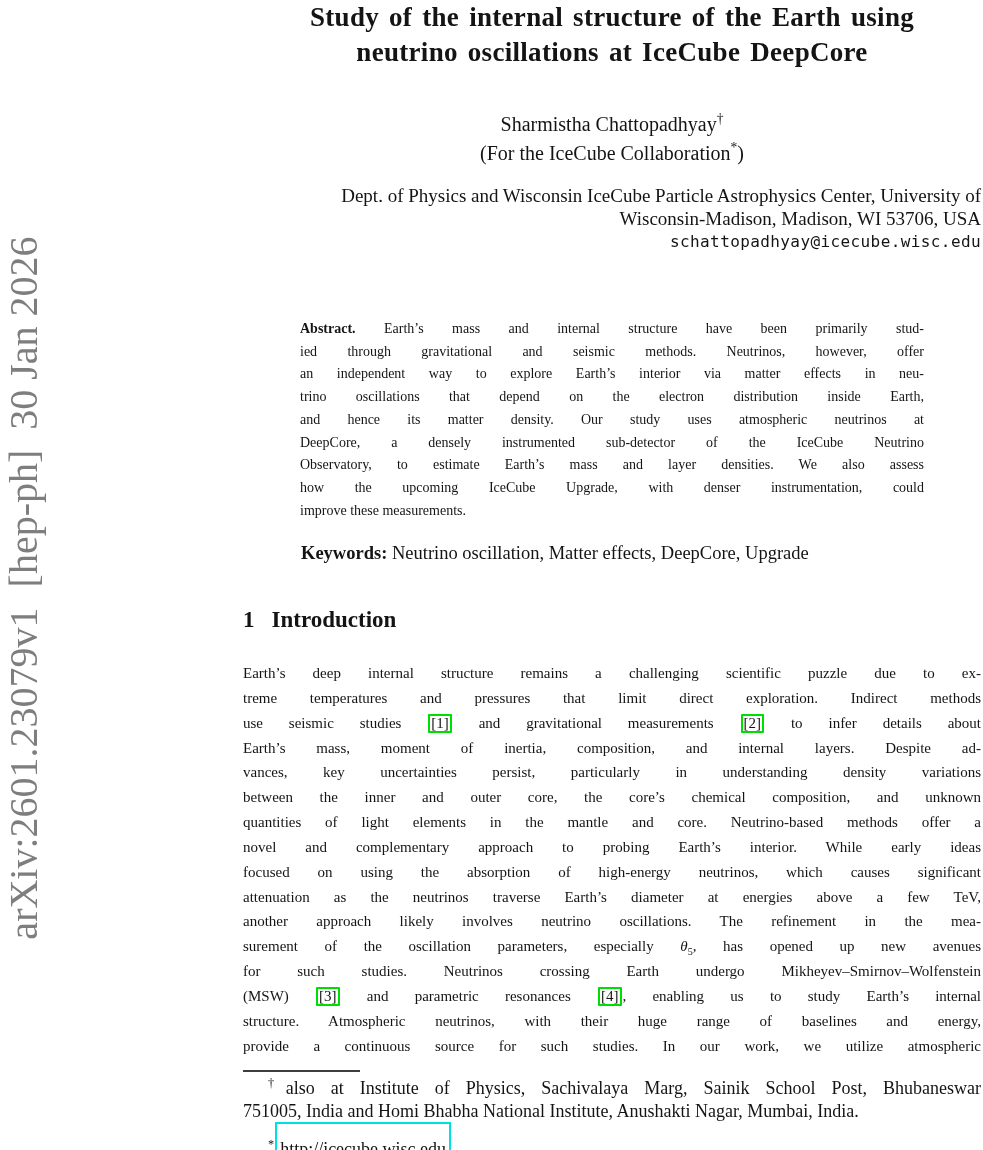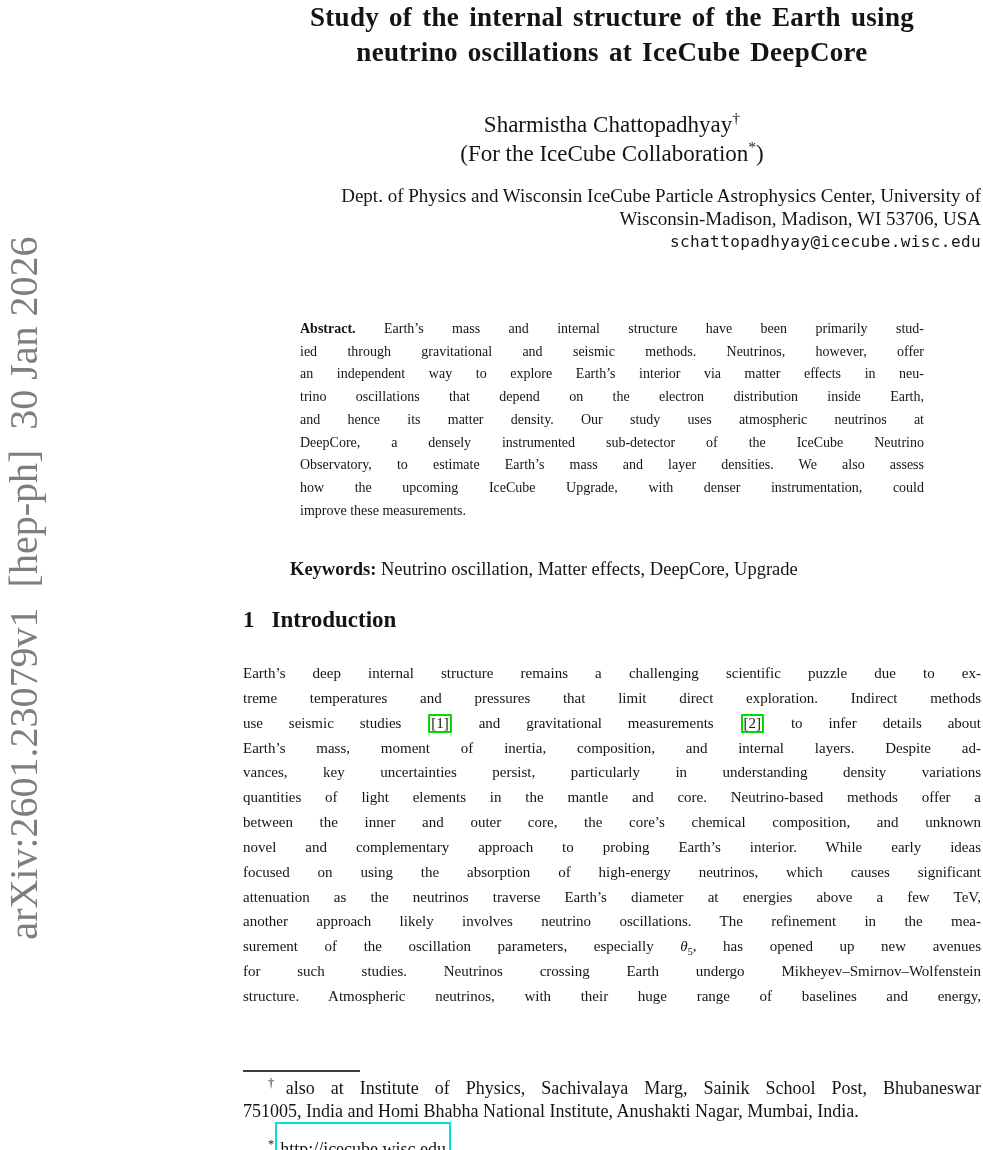--- a/index.html
+++ b/index.html
@@ -13,37 +13,37 @@
     font-size:40px;color:var(--wm,#7e7e7e);text-align:center;white-space:pre;
   }
   .main{position:absolute;left:243px;top:0;width:738px;height:1140px;}
   .title{
     position:absolute;top:0;left:0;right:0;text-align:center;
     font-weight:bold;font-size:27px;line-height:35px;
     letter-spacing:0.3px;word-spacing:3px;
   }
   .authorblock{
     position:absolute;top:110px;left:0;right:0;text-align:center;
-    font-size:23px;line-height:29px;
+    font-size:20px;line-height:29px;
   }
   .affilblock{
     position:absolute;top:184px;left:0;right:0;text-align:right;
     font-size:19px;line-height:23px;
   }
   .email{
     font-family:"DejaVu Sans Mono", monospace;font-size:16px;letter-spacing:0.4px;
   }
   sup{font-size:68%;vertical-align:super;line-height:0;}
   sub{font-size:68%;vertical-align:sub;line-height:0;}
   .abstract{
     position:absolute;top:318px;left:57px;width:624px;
     font-size:14px;line-height:22.7px;
   }
   .keywords{
-    position:absolute;top:543px;left:47px;width:624px;font-size:18.5px;margin-top:16px;
+    position:absolute;top:543px;left:58px;width:624px;font-size:18.5px;
   }
   .sechead{position:absolute;top:607px;left:0;font-size:23px;font-weight:bold;}
   .secnum{margin-right:17px;}
   .bodytext{
     position:absolute;top:661px;left:0;width:738px;
     font-size:15px;line-height:24.85px;
   }
   .tline{text-align:justify;text-align-last:justify;-moz-text-align-last:justify;}
   .tline.flush{text-align-last:left;-moz-text-align-last:left;}
   .tline.indent{text-indent:25px;}
@@ -103,29 +103,31 @@
     <div class="sechead">
       <span class="secnum">1</span><span>Introduction</span>
     </div>
 
     <div class="bodytext">
         <div class="tline">Earth’s deep internal structure remains a challenging scientific puzzle due to ex-</div>
         <div class="tline">treme temperatures and pressures that limit direct exploration. Indirect methods</div>
         <div class="tline">use seismic studies <span class="cite">[1]</span> and gravitational measurements <span class="cite">[2]</span> to infer details about</div>
         <div class="tline">Earth’s mass, moment of inertia, composition, and internal layers. Despite ad-</div>
         <div class="tline">vances, key uncertainties persist, particularly in understanding density variations</div>
+        <div class="tline">between the inner and outer core, the core’s chemical composition, and unknown</div>
         <div class="tline">quantities of light elements in the mantle and core. Neutrino-based methods offer a</div>
-        <div class="tline">between the inner and outer core, the core’s chemical composition, and unknown</div>
         <div class="tline">novel and complementary approach to probing Earth’s interior. While early ideas</div>
         <div class="tline">focused on using the absorption of high-energy neutrinos, which causes significant</div>
         <div class="tline">attenuation as the neutrinos traverse Earth’s diameter at energies above a few TeV,</div>
         <div class="tline">another approach likely involves neutrino oscillations. The refinement in the mea-</div>
         <div class="tline">surement of the oscillation parameters, especially <i>θ</i><sub>5</sub>, has opened up new avenues</div>
         <div class="tline">for such studies. Neutrinos crossing Earth undergo Mikheyev–Smirnov–Wolfenstein</div>
+        <div class="tline">(MSW) <span class="cite">[3]</span> and parametric resonances <span class="cite">[4]</span>, enabling us to study Earth’s internal</div>
         <div class="tline">structure. Atmospheric neutrinos, with their huge range of baselines and energy,</div>
+        <div class="tline">provide a continuous source for such studies. In our work, we utilize atmospheric</div>
       </div>
 
     <div class="fnrule"></div>
 
     <div class="footnote">
         <div class="tline indent"><sup>†</sup>also at Institute of Physics, Sachivalaya Marg, Sainik School Post, Bhubaneswar</div>
         <div class="tline flush">751005, India and Homi Bhabha National Institute, Anushakti Nagar, Mumbai, India.</div>
         <div class="tline flush indent"><sup>*</sup><span class="urlbox">http://icecube.wisc.edu</span></div>
       </div>
 

